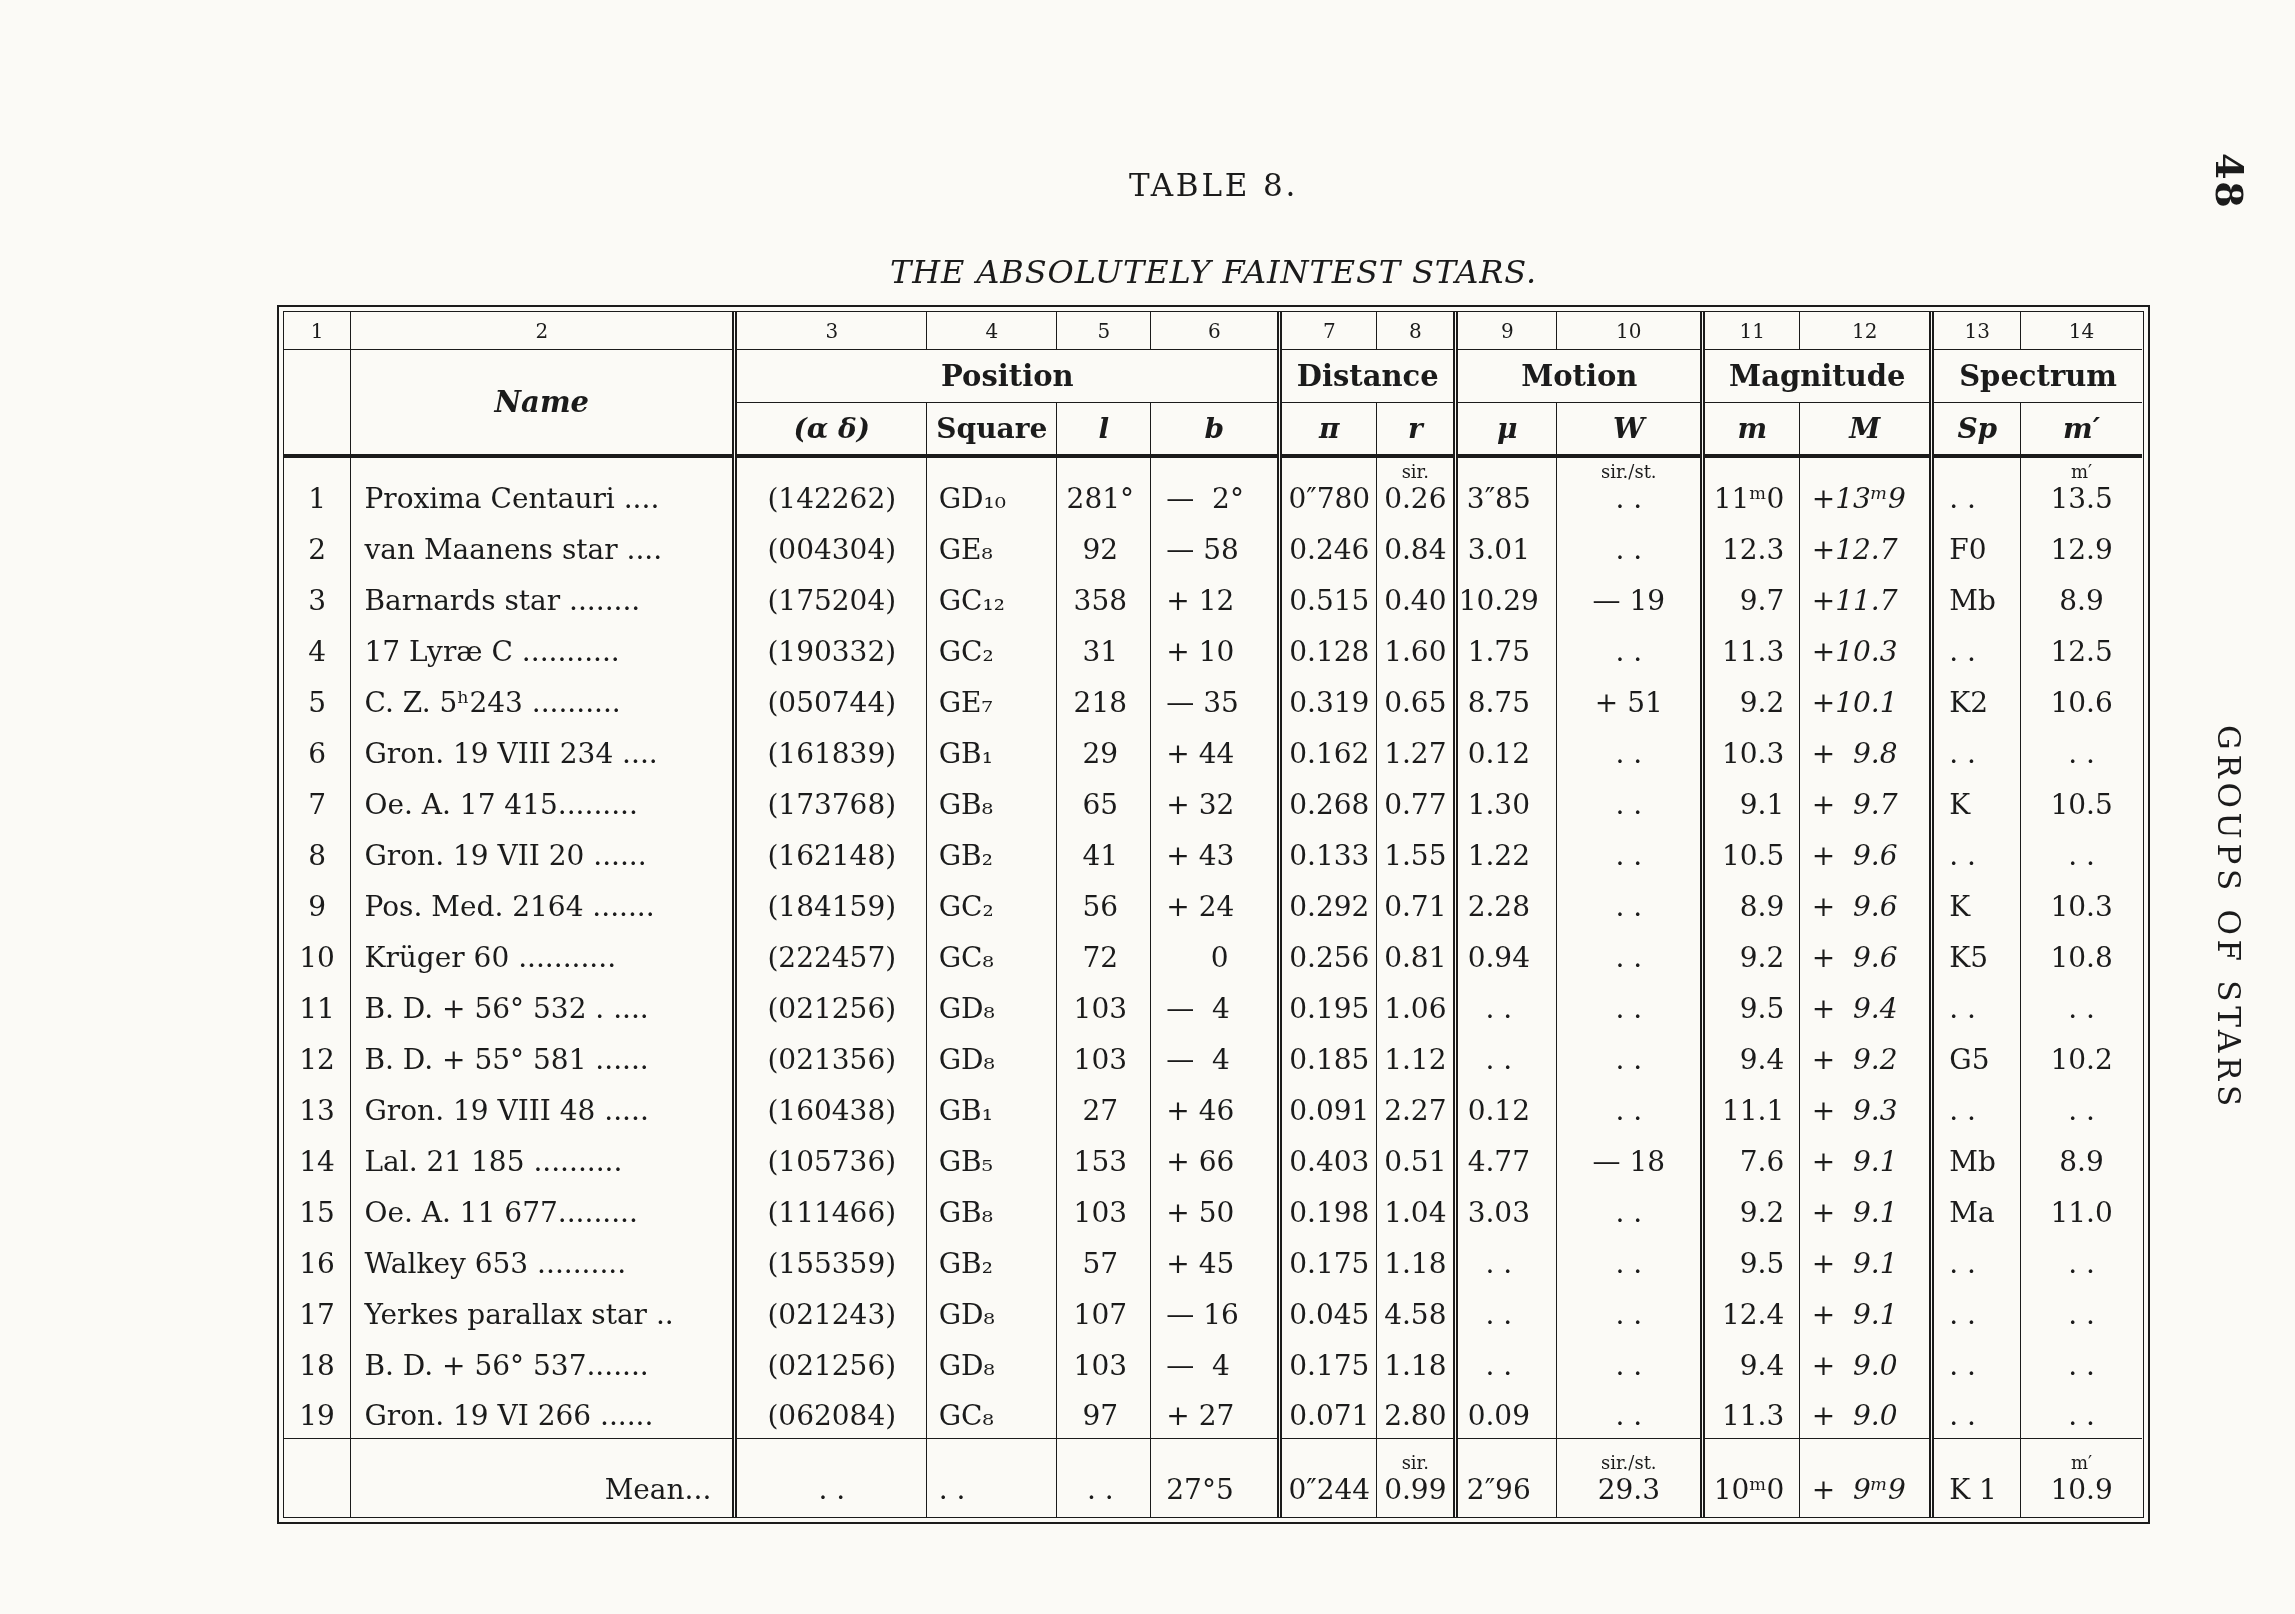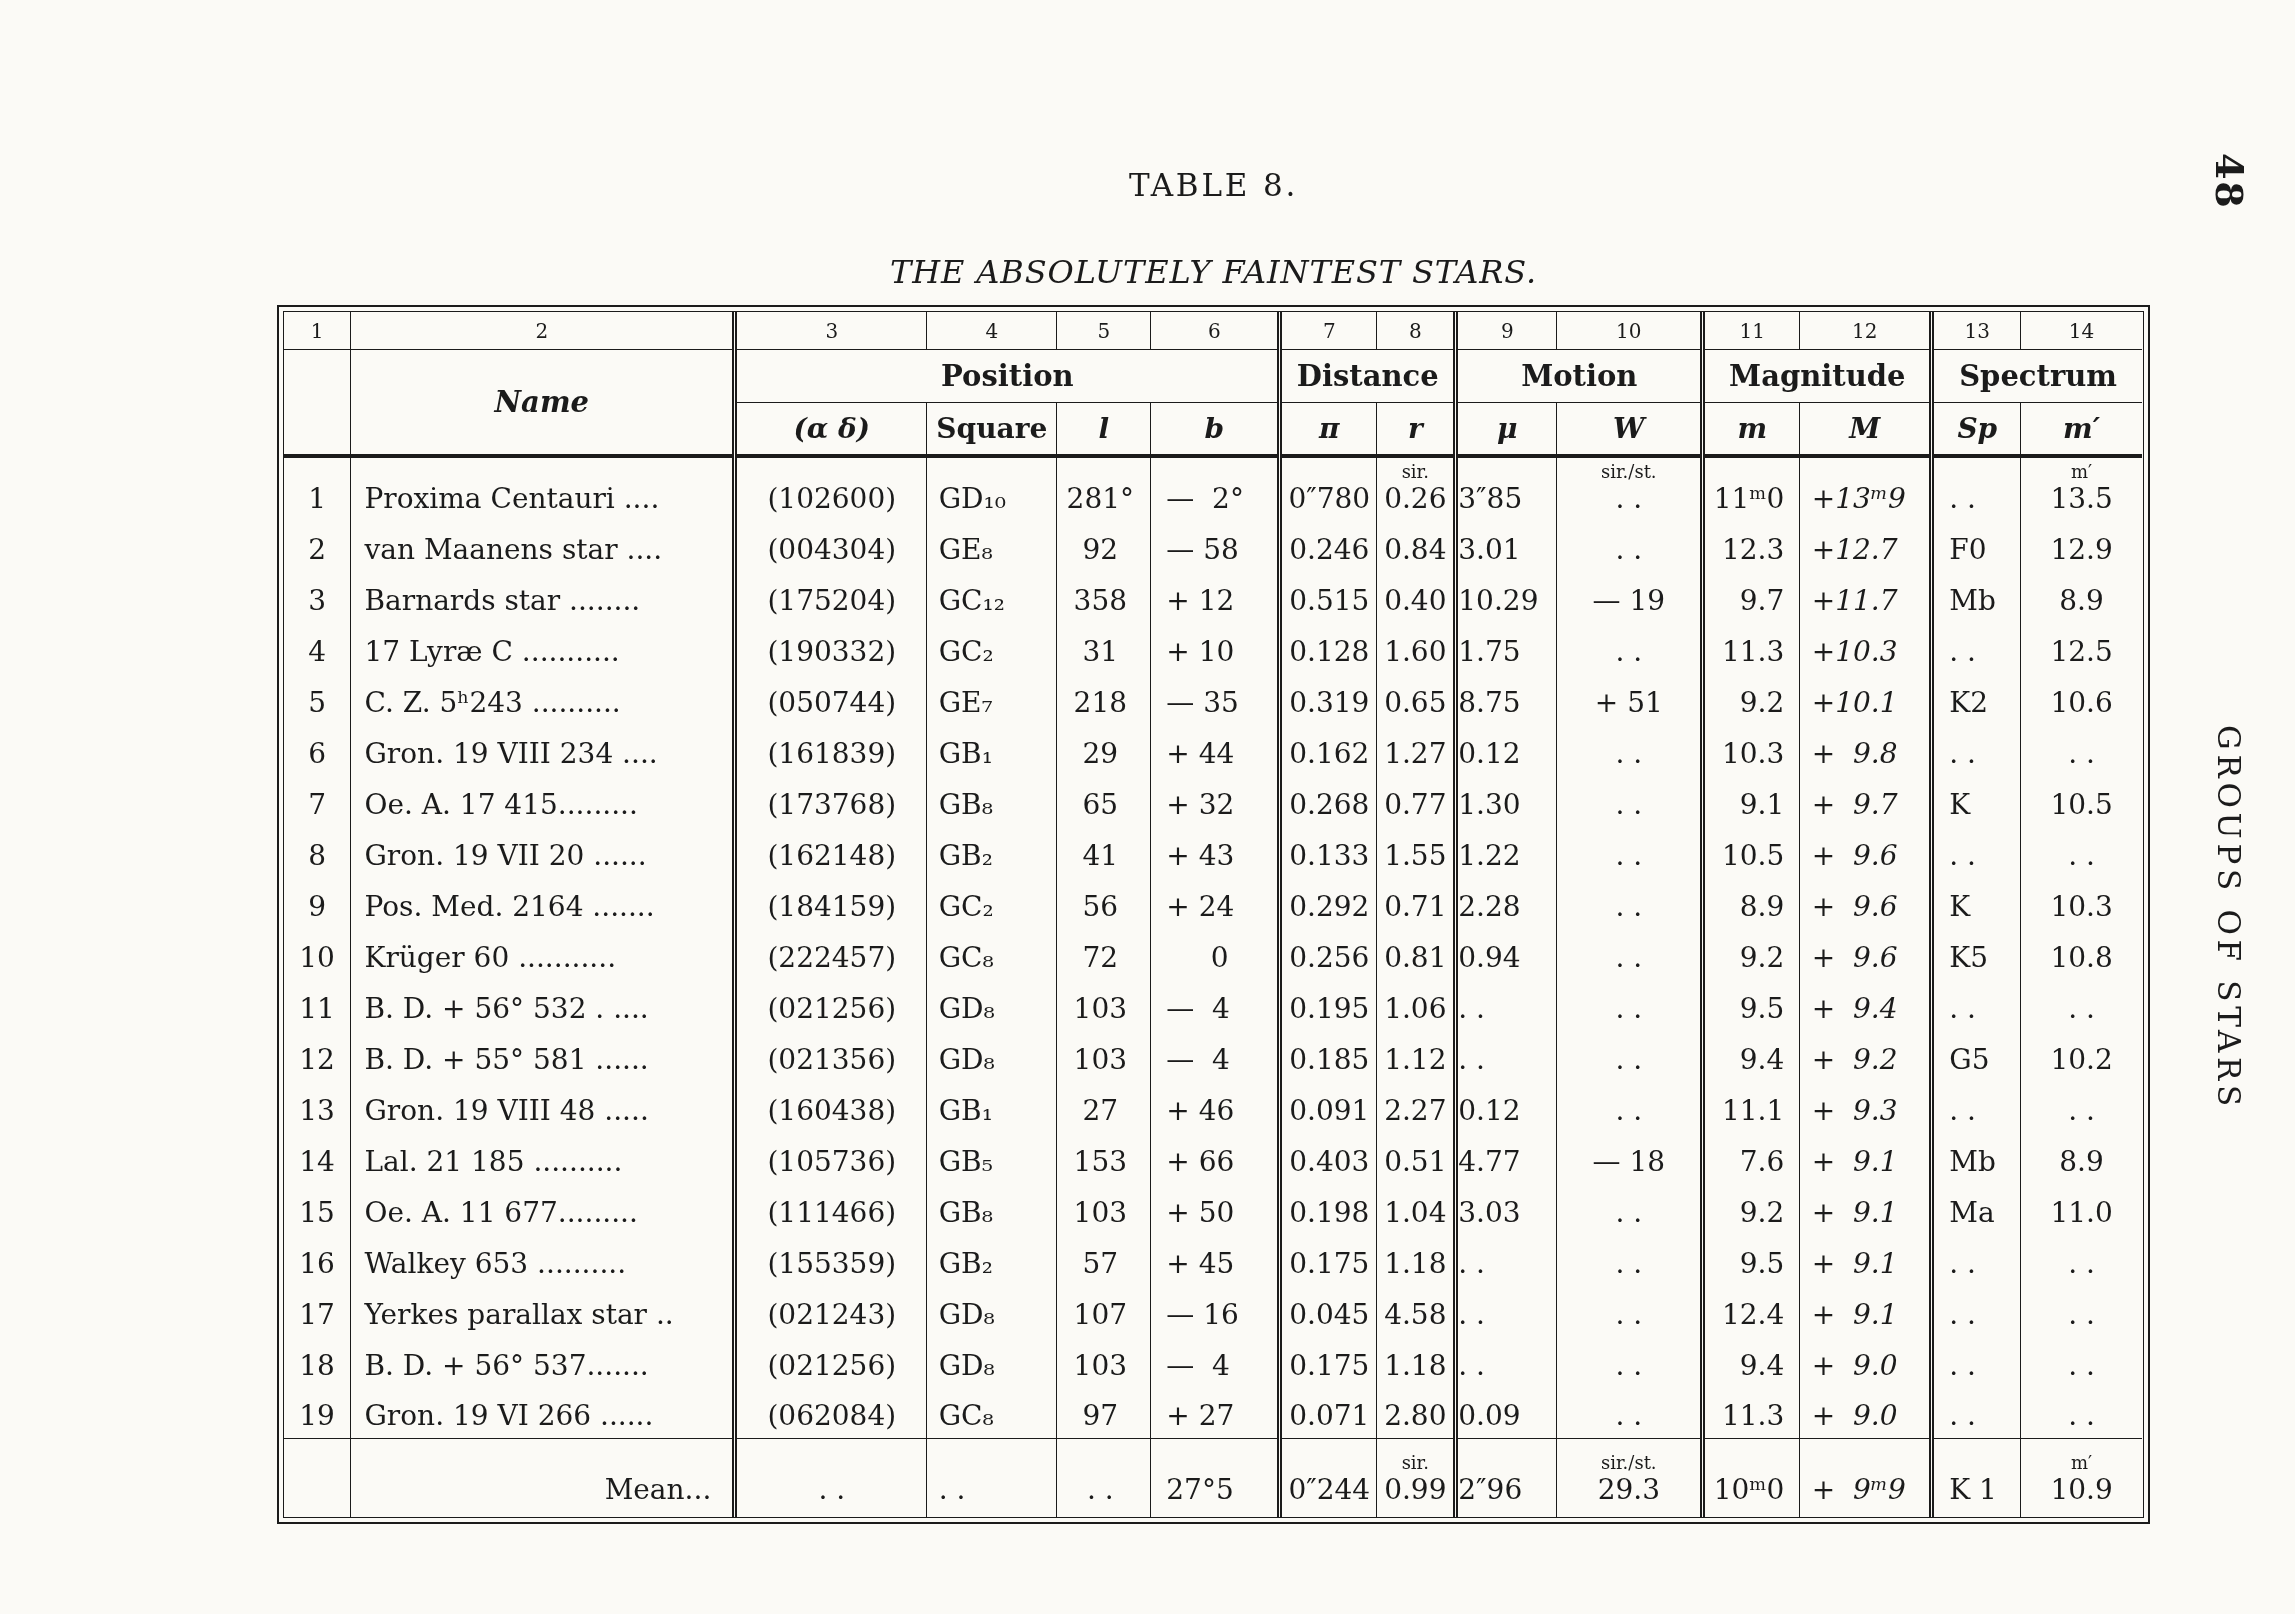--- a/index.html
+++ b/index.html
@@ -65,21 +65,21 @@
   .cellval  { display:block; }
   
   .c-no     { text-align:center; }
   .c-name   { text-align:left;  padding-left:13.2px; }
   .c-ad     { text-align:center; }
   .c-square { text-align:left;  padding-left:11.4px; }
   .c-l      { text-align:center; padding-right:7px; }
   .c-b      { text-align:left;  padding-left:15px; }
   .c-pi     { text-align:center; }
   .c-r      { text-align:center; }
-  .c-mu     { text-align:left; padding-right:17px; }
+  .c-mu     { text-align:center; padding-right:17px; }
   .c-w      { text-align:center; }
   .c-m      { text-align:right; padding-right:15px; }
   .c-M      { text-align:left;  padding-left:11.4px;font-style:italic; }
   .c-sp     { text-align:left;  padding-left:15px; }
   .c-m2     { text-align:center; }
   tfoot .c-name { text-align:right; padding-right:21px; }
 </style>
 </head>
 <body>
 
@@ -145,21 +145,21 @@
               <th class="it thick-b">m</th>
               <th class="vsep it thick-b">M</th>
               <th class="it thick-b">Sp</th>
               <th class="it thick-b">m′</th>
             </tr>
           </thead>
           <tbody>
             <tr>
               <td class="c-no">1</td>
               <td class="c-name vsep">Proxima Centauri ....</td>
-              <td class="c-ad">(102600)</td>
+              <td class="c-ad">(142262)</td>
               <td class="c-square">GD₁₀</td>
               <td class="c-l">281°</td>
               <td class="c-b vsep">—  2°</td>
               <td class="c-pi">0″780</td>
               <td class="c-r vsep"><span class="cellnote">sir.</span><span class="cellval">0.26</span></td>
               <td class="c-mu">3″85</td>
               <td class="c-w vsep"><span class="cellnote">sir./st.</span><span class="cellval">. .</span></td>
               <td class="c-m">11ᵐ0</td>
               <td class="c-M vsep">+13ᵐ9</td>
               <td class="c-sp">. .</td>

